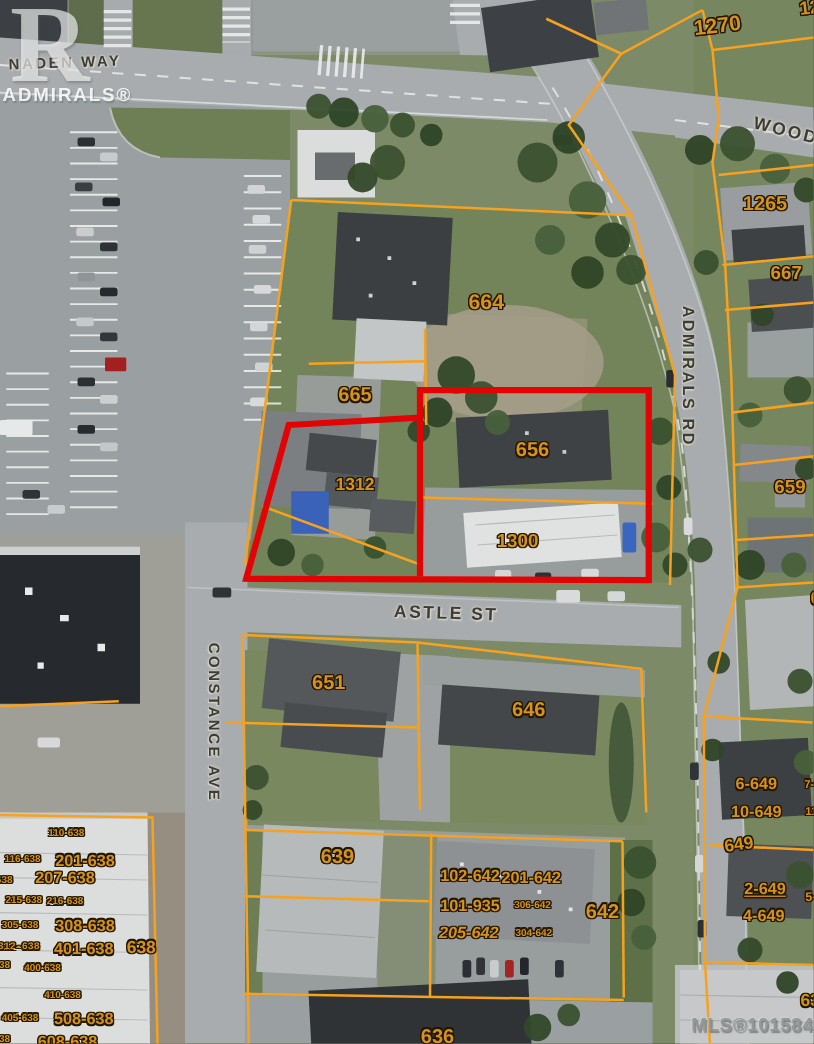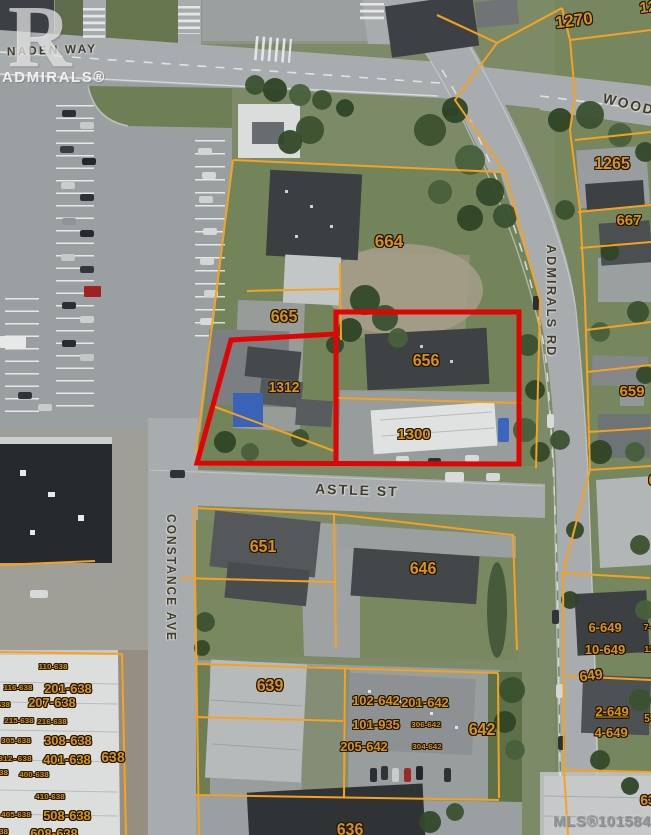--- a/index.html
+++ b/index.html
@@ -360,21 +360,21 @@
       <div class="map-label parcel-label" style="left: 34px; top: 774px; font-size: 8px; transform: translate(-50%, -50%) rotate(0deg);">400-638</div>
       <div class="map-label parcel-label" style="left: 50px; top: 796px; font-size: 8px; transform: translate(-50%, -50%) rotate(0deg);">410-638</div>
       <div class="map-label parcel-label" style="left: 16px; top: 814px; font-size: 8px; transform: translate(-50%, -50%) rotate(0deg);">405-638</div>
       <div class="map-label parcel-label" style="left: 67px; top: 815px; font-size: 13px; transform: translate(-50%, -50%) rotate(0deg);">508-638</div>
       <div class="map-label parcel-label" style="left: 0px; top: 831px; font-size: 8px; transform: translate(-50%, -50%) rotate(0deg);">-638</div>
       <div class="map-label parcel-label" style="left: 54px; top: 833px; font-size: 13px; transform: translate(-50%, -50%) rotate(0deg);">608-638</div>
       <div class="map-label parcel-label" style="left: 376px; top: 700px; font-size: 13px; transform: translate(-50%, -50%) rotate(0deg);">102-642</div>
       <div class="map-label parcel-label" style="left: 425px; top: 702px; font-size: 13px; transform: translate(-50%, -50%) rotate(0deg);">201-642</div>
       <div class="map-label parcel-label" style="left: 376px; top: 724px; font-size: 13px; transform: translate(-50%, -50%) rotate(0deg);">101-935</div>
       <div class="map-label parcel-label" style="left: 426px; top: 724px; font-size: 8px; transform: translate(-50%, -50%) rotate(0deg);">306-642</div>
-      <div class="map-label parcel-label" style="left: 364px; top: 746px; font-size: 13px; transform: translate(-50%, -50%) rotate(0deg);">205-642</div>
+      <div class="map-label parcel-label" style="left: 375px; top: 746px; font-size: 13px; transform: translate(-50%, -50%) rotate(0deg); font-style: italic;">205-642</div>
       <div class="map-label parcel-label" style="left: 427px; top: 746px; font-size: 8px; transform: translate(-50%, -50%) rotate(0deg);">304-642</div>
     </div>
 
 
 <div class="label-layer">
 
 <div class="map-label street-label" style="left: 52px; top: 50px; font-size: 12px; transform: translate(-50%, -50%) rotate(-2deg);">NADEN WAY</div>
       <div class="map-label street-label" style="left: 629px; top: 104px; font-size: 14px; transform: translate(-50%, -50%) rotate(14deg);">WOOD</div>
       <div class="map-label street-label" style="left: 357px; top: 490px; font-size: 14px; transform: translate(-50%, -50%) rotate(2deg);">ASTLE ST</div>
       <div class="map-label street-label" style="left: 171px; top: 578px; font-size: 12px; transform: translate(-50%, -50%) rotate(90deg);">CONSTANCE AVE</div>

